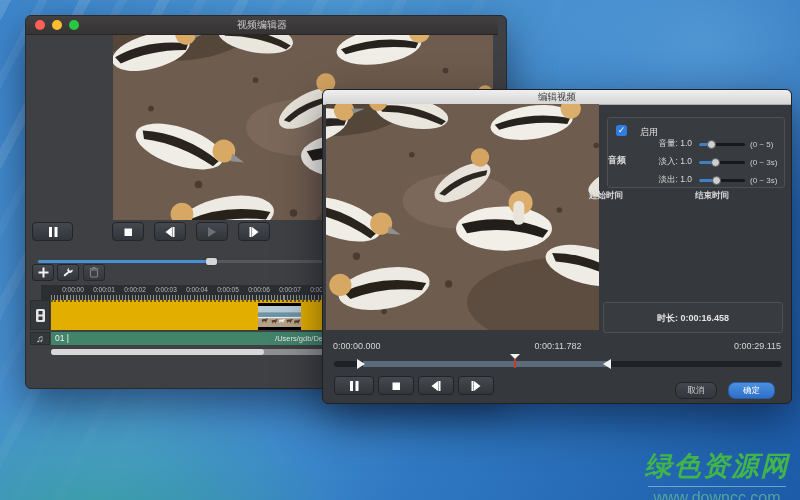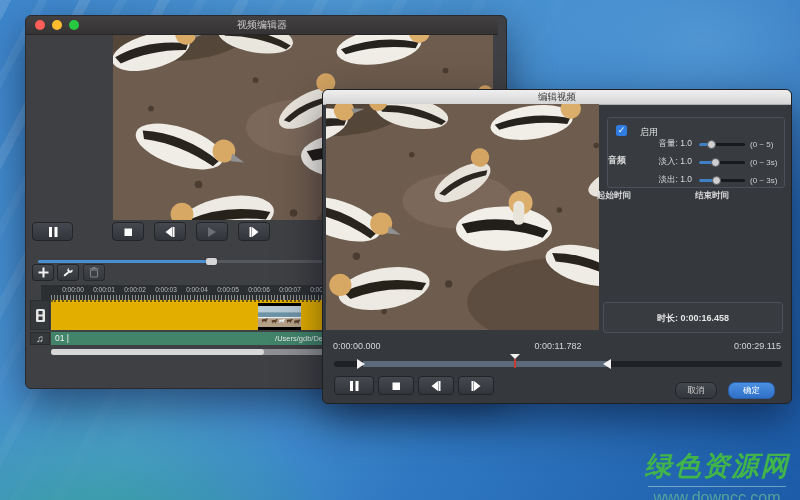--- a/index.html
+++ b/index.html
@@ -382,21 +382,21 @@
       <div class="srow" style="top:55px;">
         <span class="slabel">淡出: 1.0</span>
         <span class="strack">
           <span class="sfill" style="width: 38%;"></span>
           <span class="sknob" style="left:38%;"></span>
         </span>
         <span class="srange">(0 ~ 3s)</span>
       </div>
     </div>
 
-    <span class="panel-label" style="left:274px;top:100px;font-size:8.5px;">起始时间</span>
+    <span class="panel-label" style="left:266px;top:100px;font-size:8.5px;">起始时间</span>
     <span class="panel-label" style="left:372px;top:100px;font-size:8.5px;">结束时间</span>
 
 
 
     <div class="gbox" style="left:280px;top:212px;width:178px;height:29px;">
       <div class="dur-text">时长:   0:00:16.458</div>
     </div>
 
     <span class="tl-label" style="left:10px;">0:00:00.000</span>
     <span class="tl-label" style="left:235px;transform:translateX(-50%);">0:00:11.782</span>

